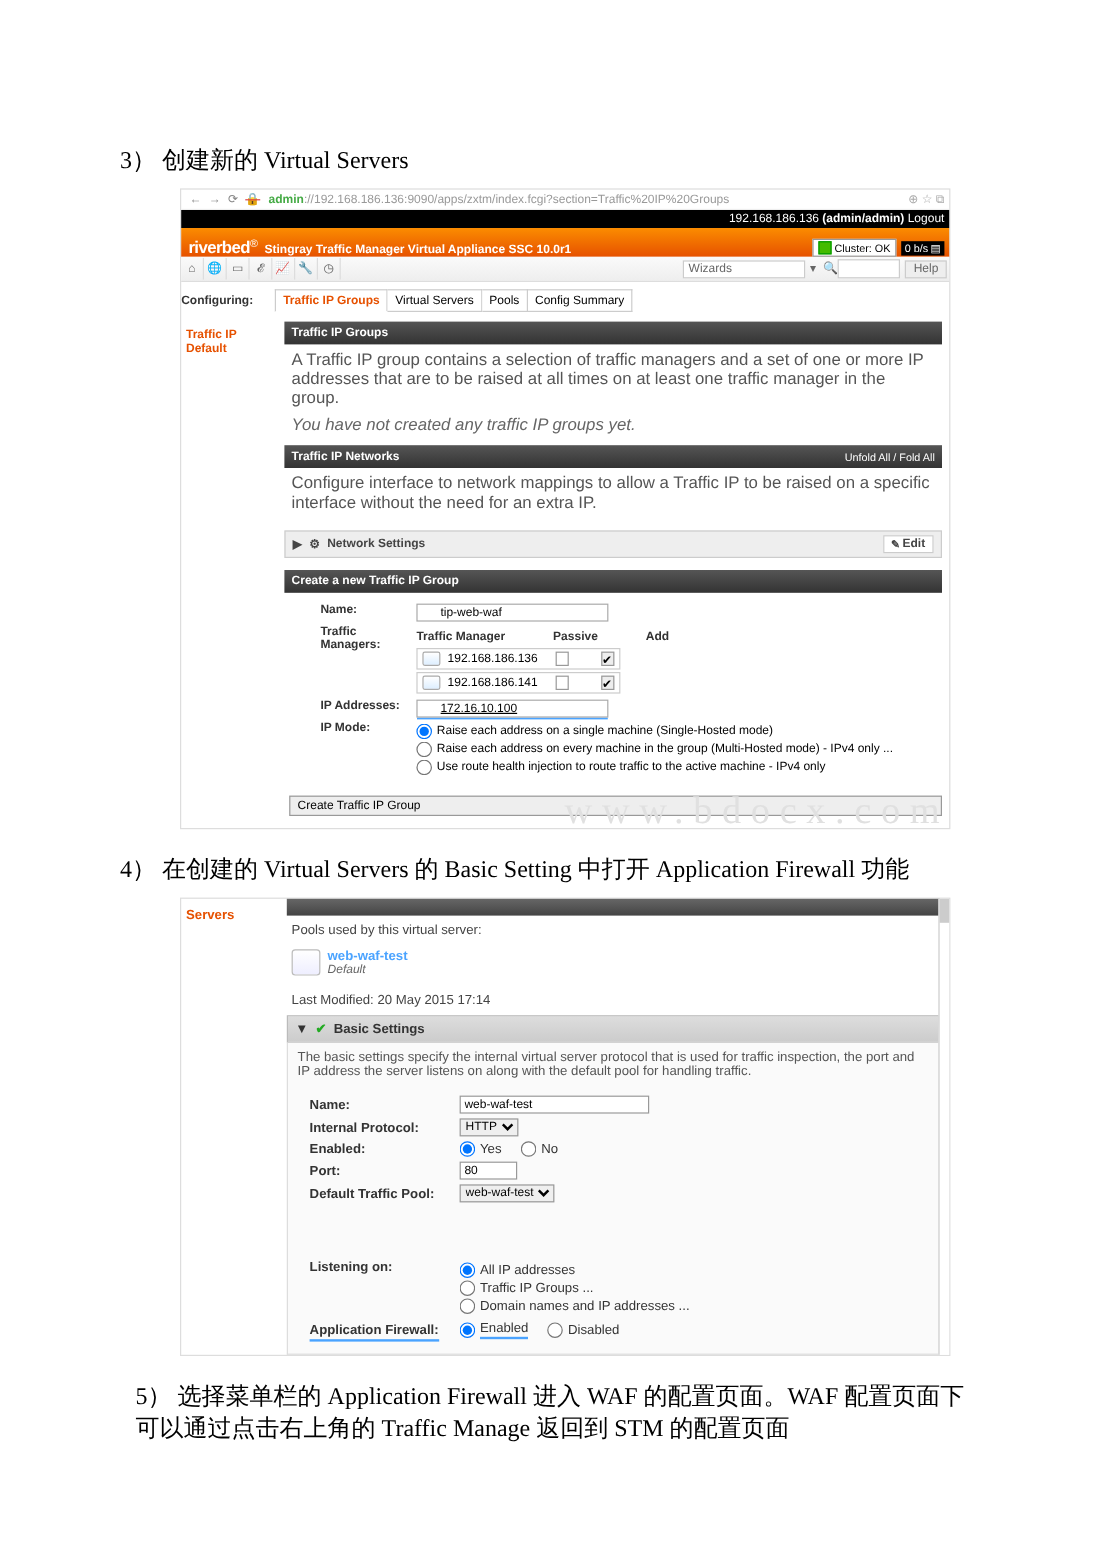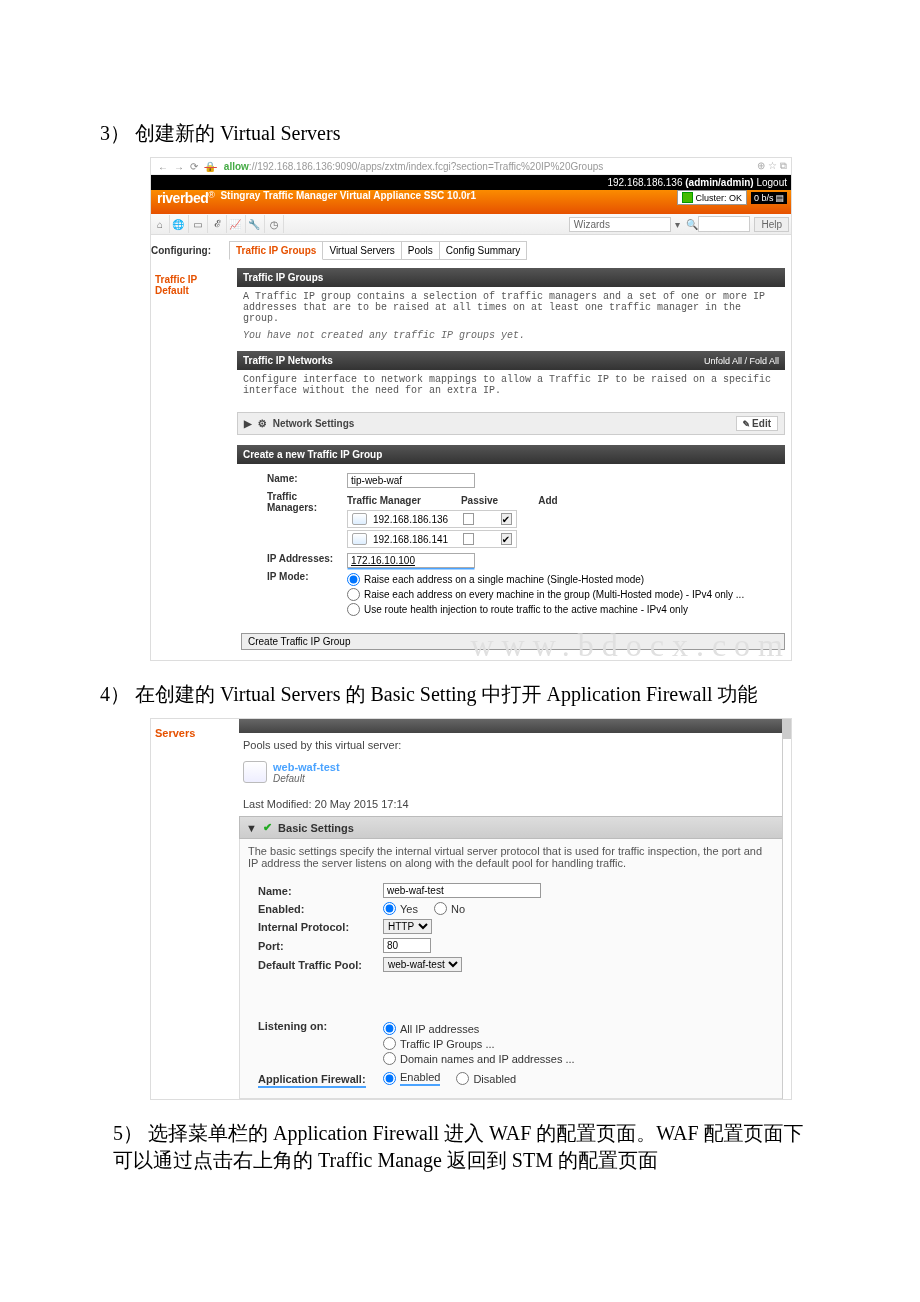--- a/index.html
+++ b/index.html
@@ -49,21 +49,21 @@
     text-align: right;
     font-size: 10px;
     padding: 2px 4px;
   }
   .topblack b { color:#fff; }
   .topblack a { color:#fff; text-decoration: none; }
 
   .orangebar {
     background: linear-gradient(#fb8c00, #e65100);
     display: flex;
-    align-items: flex-start;
+    align-items: flex-end;
     height: 24px;
   }
   .brand {
     color: #fff;
     font-weight: bold;
     letter-spacing: -0.5px;
     padding: 0 6px;
     font-size: 14px;
   }
   .brand small { font-size:9px; font-weight:normal; vertical-align: top; }
@@ -120,35 +120,35 @@
   }
   .subtabs .tab.active { color:#e65100; font-weight:bold; border-bottom:1px solid #fff; }
   .subtabs .tab + .tab { border-left:none; }
 
   .sect-head {
     background: linear-gradient(#555,#333);
     color:#fff; font-size:10px; font-weight:bold; padding:4px 6px;
     display:flex; justify-content:space-between; align-items:center;
   }
   .sect-head .fold { font-weight:normal; font-size:9px; }
-  .sect-body { font-size:10px; color:#555; padding:4px 6px 10px 6px;font-family:Liberation Mono, monospace; }
+  .sect-body { font-size:14px; color:#555; padding:4px 6px 10px 6px; }
   .sect-body em { color:#666; font-style:italic; }
 
   .subhead {
     background: #eee; border:1px solid #ccc; padding:3px 6px; font-size:10px; font-weight:bold; color:#444;
     display:flex; align-items:center; gap:6px; margin-top:6px;
   }
   .editbtn { margin-left:auto; background:#fff; border:1px solid #ccc; padding:1px 6px; font-size:10px; display:flex; align-items:center; gap:2px; }
   .editbtn .pen { font-size:9px; }
 
   .formtable { padding: 6px 0 6px 30px; font-size:10px; }
   .frow { display:flex; align-items:flex-start; margin:3px 0; }
   .flab { width:80px; font-weight:bold; color:#333; }
   .fval input[type=text] {
-    border:1px solid #aaa; font-size:10px; padding:1px 3px; width:120px;
+    border:1px solid #aaa; font-size:10px; padding:1px 19px; width:120px;
   }
   .underline-blue { box-shadow: 0 2px 0 -0.5px #4aa3ff; text-decoration: underline; }
   .tm-hdr { display:flex; gap:40px; font-weight:bold; color:#333; margin:4px 0 4px 0; }
   .tm-row { display:flex; align-items:center; border:1px solid #ccc; padding:2px 4px; margin:2px 0; width:160px; gap:6px; }
   .tm-ico { width:14px; height:10px; border:1px solid #aaa; background:linear-gradient(#fff,#def); border-radius:2px; }
   .tm-ip { width:90px; }
   .cbx { width:10px; height:10px; border:1px solid #999; display:inline-block; background:#fff; }
   .cbx.dis { background:#eee; }
   .radiorow { display:flex; align-items:center; gap:4px; margin:2px 0; }
   input[type=radio] { margin:0; }
@@ -205,21 +205,21 @@
   <div class="heading">3） 创建新的 Virtual Servers</div>
 
   <div class="shot">
 
     <div class="browser-bar">
       <span class="bbar-ico">←</span>
       <span class="bbar-ico">→</span>
       <span class="bbar-ico">⟳</span>
       <span class="bbar-ico" style="color:#d44;text-decoration:line-through;">🔒</span>
       <span class="url">
-        <span class="grn">allow</span><span>://192.168.186.136:9090/apps/zxtm/index.fcgi?section=Traffic%20IP%20Groups</span>
+        <span class="grn">admin</span><span>://192.168.186.136:9090/apps/zxtm/index.fcgi?section=Traffic%20IP%20Groups</span>
       </span>
       <span class="bbar-right">⊕ ☆ ⧉</span>
     </div>
 
     <div class="topblack">
       <span>192.168.186.136</span>
       <b>(admin/admin)</b>
       <a>Logout</a>
     </div>
 
@@ -382,33 +382,33 @@
           <span>Basic Settings</span>
         </div>
         <div class="desc">The basic settings specify the internal virtual server protocol that is used for traffic inspection, the port and IP address the server listens on along with the default pool for handling traffic.</div>
 
         <div class="form2">
           <div class="f2row">
             <div class="f2lab">Name:</div>
             <input type="text" value="web-waf-test" style="">
           </div>
           <div class="f2row">
+            <div class="f2lab">Internal Protocol:</div>
+            <select><option>HTTP</option></select>
+          </div>
+          <div class="f2row">
             <div class="f2lab">Enabled:</div>
             <div class="opt">
                 <input type="radio" checked="" style="">
                 <span>Yes</span>
               </div>
             <div class="opt">
                 <input type="radio" style="">
                 <span>No</span>
               </div>
-          </div>
-          <div class="f2row">
-            <div class="f2lab">Internal Protocol:</div>
-            <select><option>HTTP</option></select>
           </div>
           <div class="f2row">
             <div class="f2lab">Port:</div>
             <input type="text" class="sm" value="80" style="">
           </div>
           <div class="f2row">
             <div class="f2lab">Default Traffic Pool:</div>
             <select><option>web-waf-test</option></select>
           </div>
           <div class="f2row" style="align-items:flex-start;margin-top:48px;">

